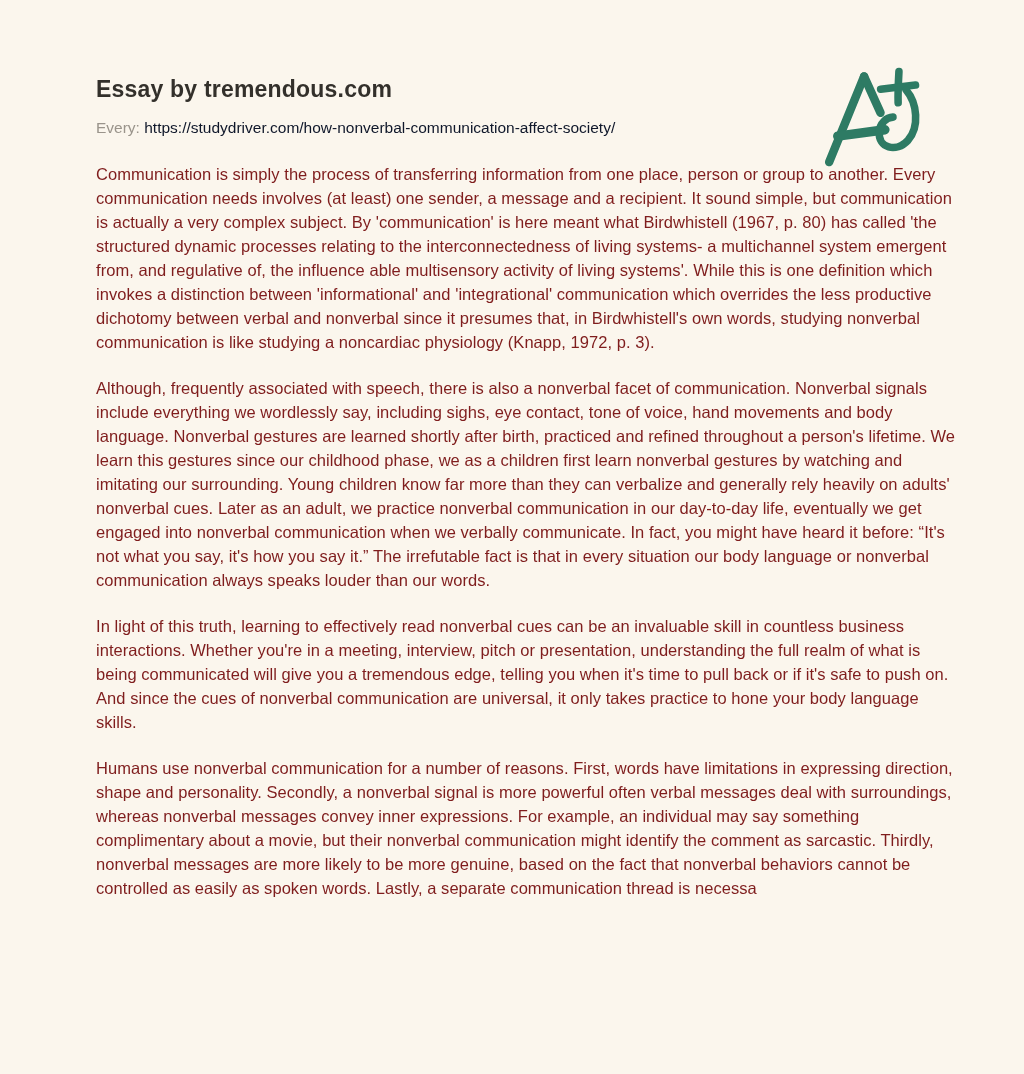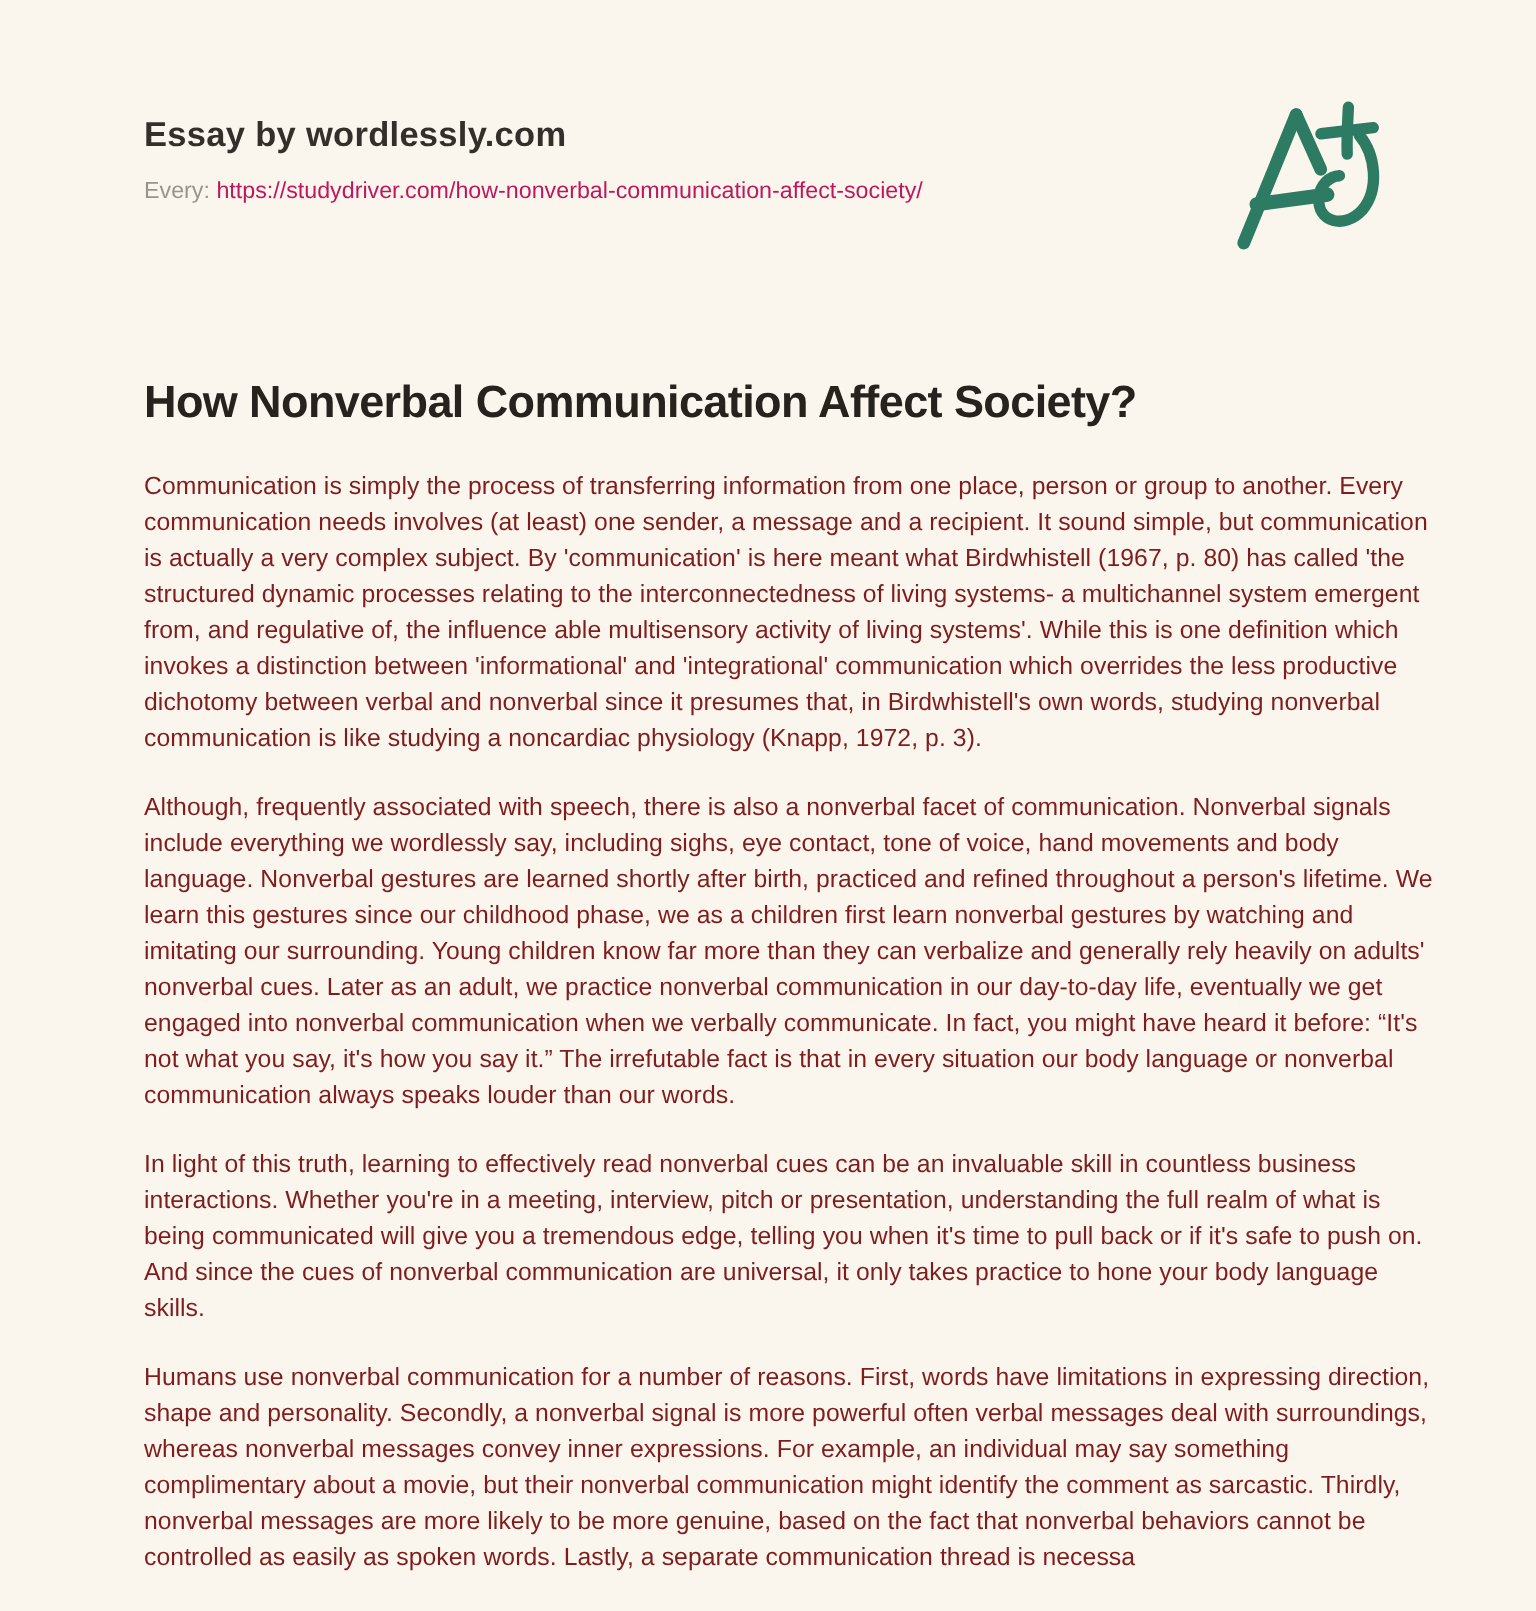--- a/index.html
+++ b/index.html
@@ -24,21 +24,21 @@
     font-weight: 700;
     color: #33302B;
     letter-spacing: 0.2px;
   }
   .source-line {
     margin-top: 16px;
     font-size: 15.5px;
     color: #9A948B;
   }
   .source-line a {
-    color: #be185d;
+    color: #0f172a;
     text-decoration: none;
     text-align: right;
   }
   .logo {
     position: absolute;
     top: 62px;
     right: 38px;
     width: 106px;
     height: 106px;
     transform: rotate(-2deg);
@@ -64,42 +64,41 @@
     letter-spacing: 0.05px;
   }
 </style>
 </head>
 <body>
 
 <div class="page">
   <div class="content">
 
     <div class="doc-header">
-      <h1 class="doc-title">Essay by wordlessly.com</h1>
+      <h1 class="doc-title">Essay by tremendous.com</h1>
       <p class="source-line">
         <span>Every:</span>
         <a href="#">https://studydriver.com/how-nonverbal-communication-affect-society/</a>
       </p>
 
       <div class="logo">
         <svg viewBox="0 0 110 112" fill="none" stroke="#2E7B64" stroke-linecap="round" stroke-linejoin="round">
 
           <path d="M 7 104 L 47 15" stroke-width="9"></path>
           <path d="M 47 15 L 63 54" stroke-width="9"></path>
           <path d="M 17 77 L 67 72" stroke-width="10"></path>
 
           <path d="M 84 11 C 83 22 82 33 82 44" stroke-width="8"></path>
           <path d="M 64 29 L 101 26" stroke-width="8"></path>
 
           <path d="M 91 31 C 102 45 104 70 91 84 C 78 97 59 91 61 74 C 62 65 69 59 76 59" stroke-width="8"></path>
         </svg>
       </div>
     </div>
 
-    <h2 class="essay-title">How Nonverbal Communication Affect Society?</h2>
 
     <div class="essay-body">
       <p>Communication is simply the process of transferring information from one place, person or group to another. Every communication needs involves (at least) one sender, a message and a recipient. It sound simple, but communication is actually a very complex subject. By 'communication' is here meant what Birdwhistell (1967, p. 80) has called 'the structured dynamic processes relating to the interconnectedness of living systems- a multichannel system emergent from, and regulative of, the influence able multisensory activity of living systems'. While this is one definition which invokes a distinction between 'informational' and 'integrational' communication which overrides the less productive dichotomy between verbal and nonverbal since it presumes that, in Birdwhistell's own words, studying nonverbal communication is like studying a noncardiac physiology (Knapp, 1972, p. 3).</p>
       <p>Although, frequently associated with speech, there is also a nonverbal facet of communication. Nonverbal signals include everything we wordlessly say, including sighs, eye contact, tone of voice, hand movements and body language. Nonverbal gestures are learned shortly after birth, practiced and refined throughout a person's lifetime. We learn this gestures since our childhood phase, we as a children first learn nonverbal gestures by watching and imitating our surrounding. Young children know far more than they can verbalize and generally rely heavily on adults' nonverbal cues. Later as an adult, we practice nonverbal communication in our day-to-day life, eventually we get engaged into nonverbal communication when we verbally communicate. In fact, you might have heard it before: “It's not what you say, it's how you say it.” The irrefutable fact is that in every situation our body language or nonverbal communication always speaks louder than our words.</p>
       <p>In light of this truth, learning to effectively read nonverbal cues can be an invaluable skill in countless business interactions. Whether you're in a meeting, interview, pitch or presentation, understanding the full realm of what is being communicated will give you a tremendous edge, telling you when it's time to pull back or if it's safe to push on. And since the cues of nonverbal communication are universal, it only takes practice to hone your body language skills.</p>
       <p>Humans use nonverbal communication for a number of reasons. First, words have limitations in expressing direction, shape and personality. Secondly, a nonverbal signal is more powerful often verbal messages deal with surroundings, whereas nonverbal messages convey inner expressions. For example, an individual may say something complimentary about a movie, but their nonverbal communication might identify the comment as sarcastic. Thirdly, nonverbal messages are more likely to be more genuine, based on the fact that nonverbal behaviors cannot be controlled as easily as spoken words. Lastly, a separate communication thread is necessa</p>
     </div>
 
   </div>
 </div>

